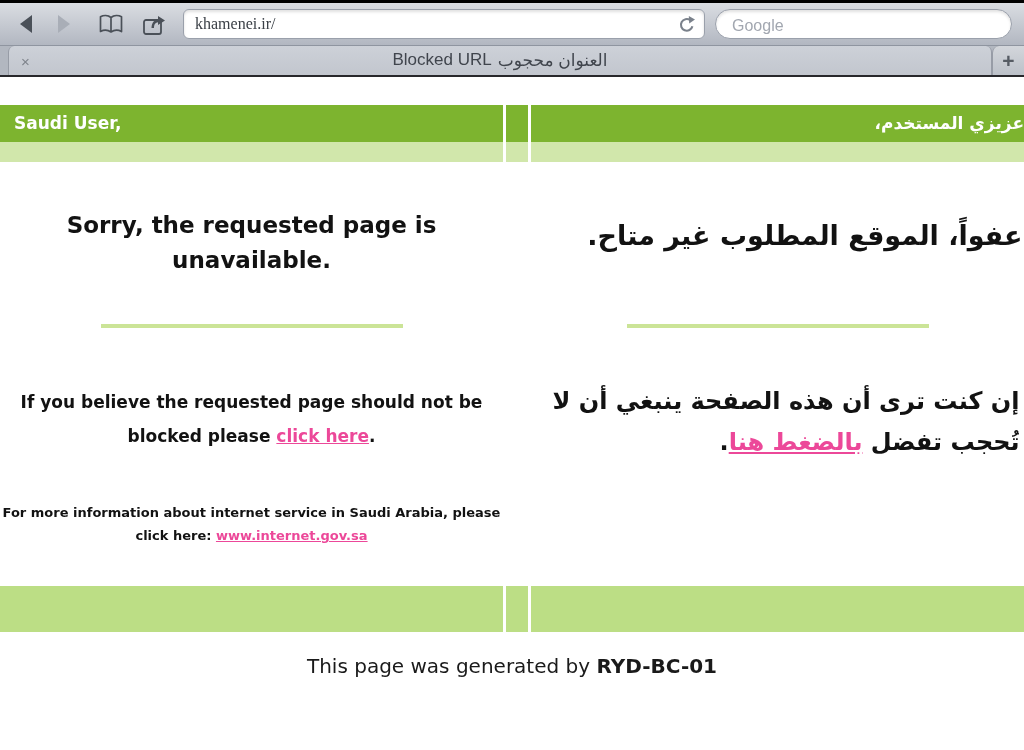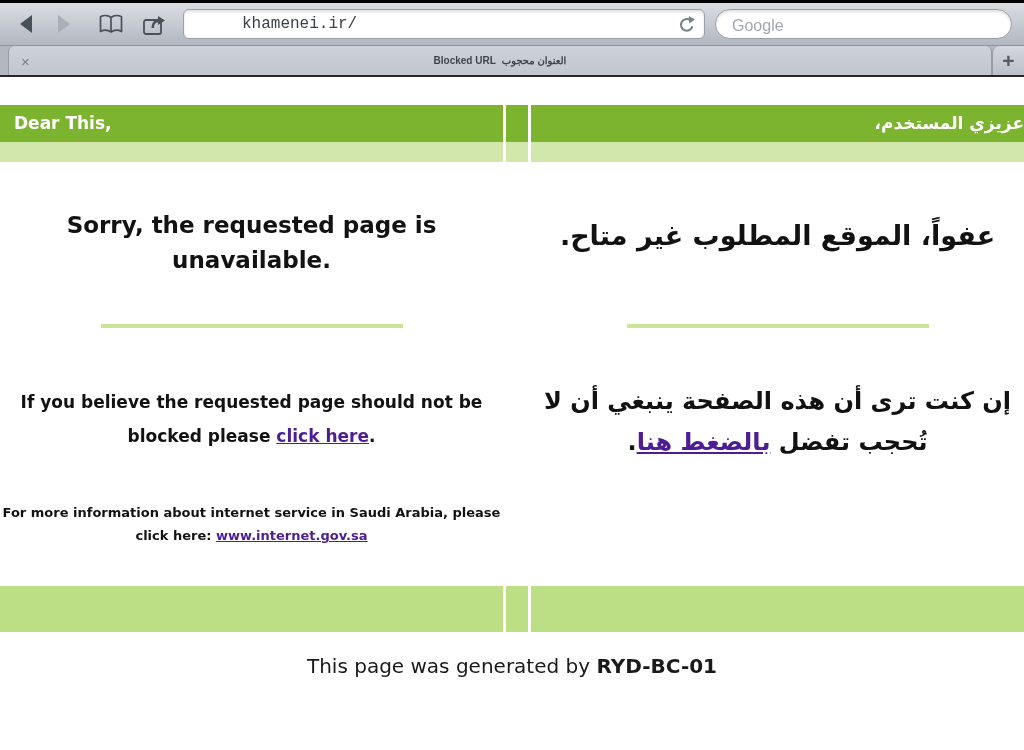--- a/index.html
+++ b/index.html
@@ -27,22 +27,21 @@
   .url-field {
     position:relative; width:522px; height:30px;
     background:#fff; border:1px solid #9aa0ab; border-radius:6px;
     box-shadow:inset 0 2px 3px rgba(0,0,0,.12);
     display:flex; align-items:center;
   }
   .url-field input {
     border:none; outline:none; background:transparent;
     width:100%; height:100%; padding:0 34px 0 11px;
     font-size:16px; color:#3b4047;
-    font-family:Liberation Mono, monospace;
-    margin-left:47px;
+    font-family:Liberation Serif, serif;
   }
   .reload { position:absolute; right:7px; top:5px; width:20px; height:20px; cursor:default; }
   .search-field {
     flex:1; height:30px; margin-left:10px;
     background:#fff; border:1px solid #9aa0ab; border-radius:16px;
     box-shadow:inset 0 2px 3px rgba(0,0,0,.12);
   }
   .search-field input {
     border:none; outline:none; background:transparent;
     width:100%; height:100%; padding:16px 16px;
@@ -60,21 +59,21 @@
     position:absolute; left:8px; right:32px; top:0; bottom:0;
     background:linear-gradient(#cdd1d8, #c2c6ce);
     border-left:1px solid #979ca6; border-right:1px solid #979ca6;
     border-radius:6px 6px 0 0;
     display:flex; align-items:center; justify-content:center;
   }
   .tab-close {
     position:absolute; left:12px; top:50%; transform:translateY(-50%);
     font-size:15px; color:#7e838b; line-height:1; cursor:default;
   }
-  .tab-title { font-size:10px; font-weight:bold; color:#40454d; display:flex; gap:6px; }
+  .tab-title { font-size:17px; font-weight:normal; color:#40454d; display:flex; gap:6px; }
   .tab-new {
     position:absolute; right:0; top:0; bottom:0; width:32px;
     background:linear-gradient(#d3d6db, #bcc1c9);
     border-left:1px solid #979ca6;
     border-radius:7px 0 0 0;
     display:flex; align-items:center; justify-content:center;
     font-size:21px; font-weight:bold; color:#565c64; cursor:default;
   }
   
   .band { display:flex; background:#fff; }
@@ -92,21 +91,21 @@
     color:#fff; font-weight:bold; font-size:17px; line-height:37px;
     padding-left:14px; text-align:left;
   }
   .greet-ar {
     color:#fff; font-weight:bold; font-size:17px; line-height:37px;
     padding-right:0; text-align:right; direction:rtl;
   }
   .content { display:flex; height:424px; background:#fff;border-radius:10px; }
   .col-en { width:503px; position:relative; text-align:center; color:#121212; }
   .col-mid { width:28px; }
-  .col-ar { flex:1; position:relative; text-align:center; direction:rtl; color:#121212; }
+  .col-ar { flex:1; position:relative; direction:rtl; color:#121212; }
   .divider {
     position:absolute; top:162px; left:50%; margin-left:-151px;
     width:302px; height:4px; background:#cbe497;
   }
   .head-en {
     margin:46px auto 0; max-width:460px;
     font-size:23px; line-height:35px; font-weight:bold;
   }
   .head-ar {
     margin:54px auto 0; max-width:490px;
@@ -121,21 +120,21 @@
     font-size:24px; line-height:41px; font-weight:bold;
   }
   .info-en {
     margin:48px auto 0; max-width:500px;
     font-size:13px; line-height:23px; font-weight:bold;
   }
   .info-ar {
     margin:30px auto 0; max-width:470px;
     font-size:14px; line-height:30px; font-weight:bold;
   }
-  a.lnk { color:#4c1d95; text-decoration:underline; font-weight:bold; }
+  a.lnk { color:#ec4899; text-decoration:underline; font-weight:bold; }
   .generated {
     margin-top:22px; text-align:center;
     font-size:20px; color:#1a1a1a;
   }
   .generated b { font-weight:bold; }
   svg { display:block; }
 </style>
 </head>
 <body>
 
@@ -190,21 +189,21 @@
     <span class="tab-close">×</span>
     <span class="tab-title">
       <span>Blocked URL</span>
       <span dir="rtl">العنوان محجوب</span>
     </span>
   </div>
   <div class="tab-new">+</div>
 </div>
 
 <div class="band band-header">
-  <div class="seg-l greet-en">Dear This,</div>
+  <div class="seg-l greet-en">Saudi User,</div>
   <div class="seg-gap"></div>
   <div class="seg-m"></div>
   <div class="seg-gap"></div>
   <div class="seg-r greet-ar">عزيزي المستخدم،</div>
 </div>
 
 <div class="band band-strip">
   <div class="seg-l"></div>
   <div class="seg-gap"></div>
   <div class="seg-m"></div>

